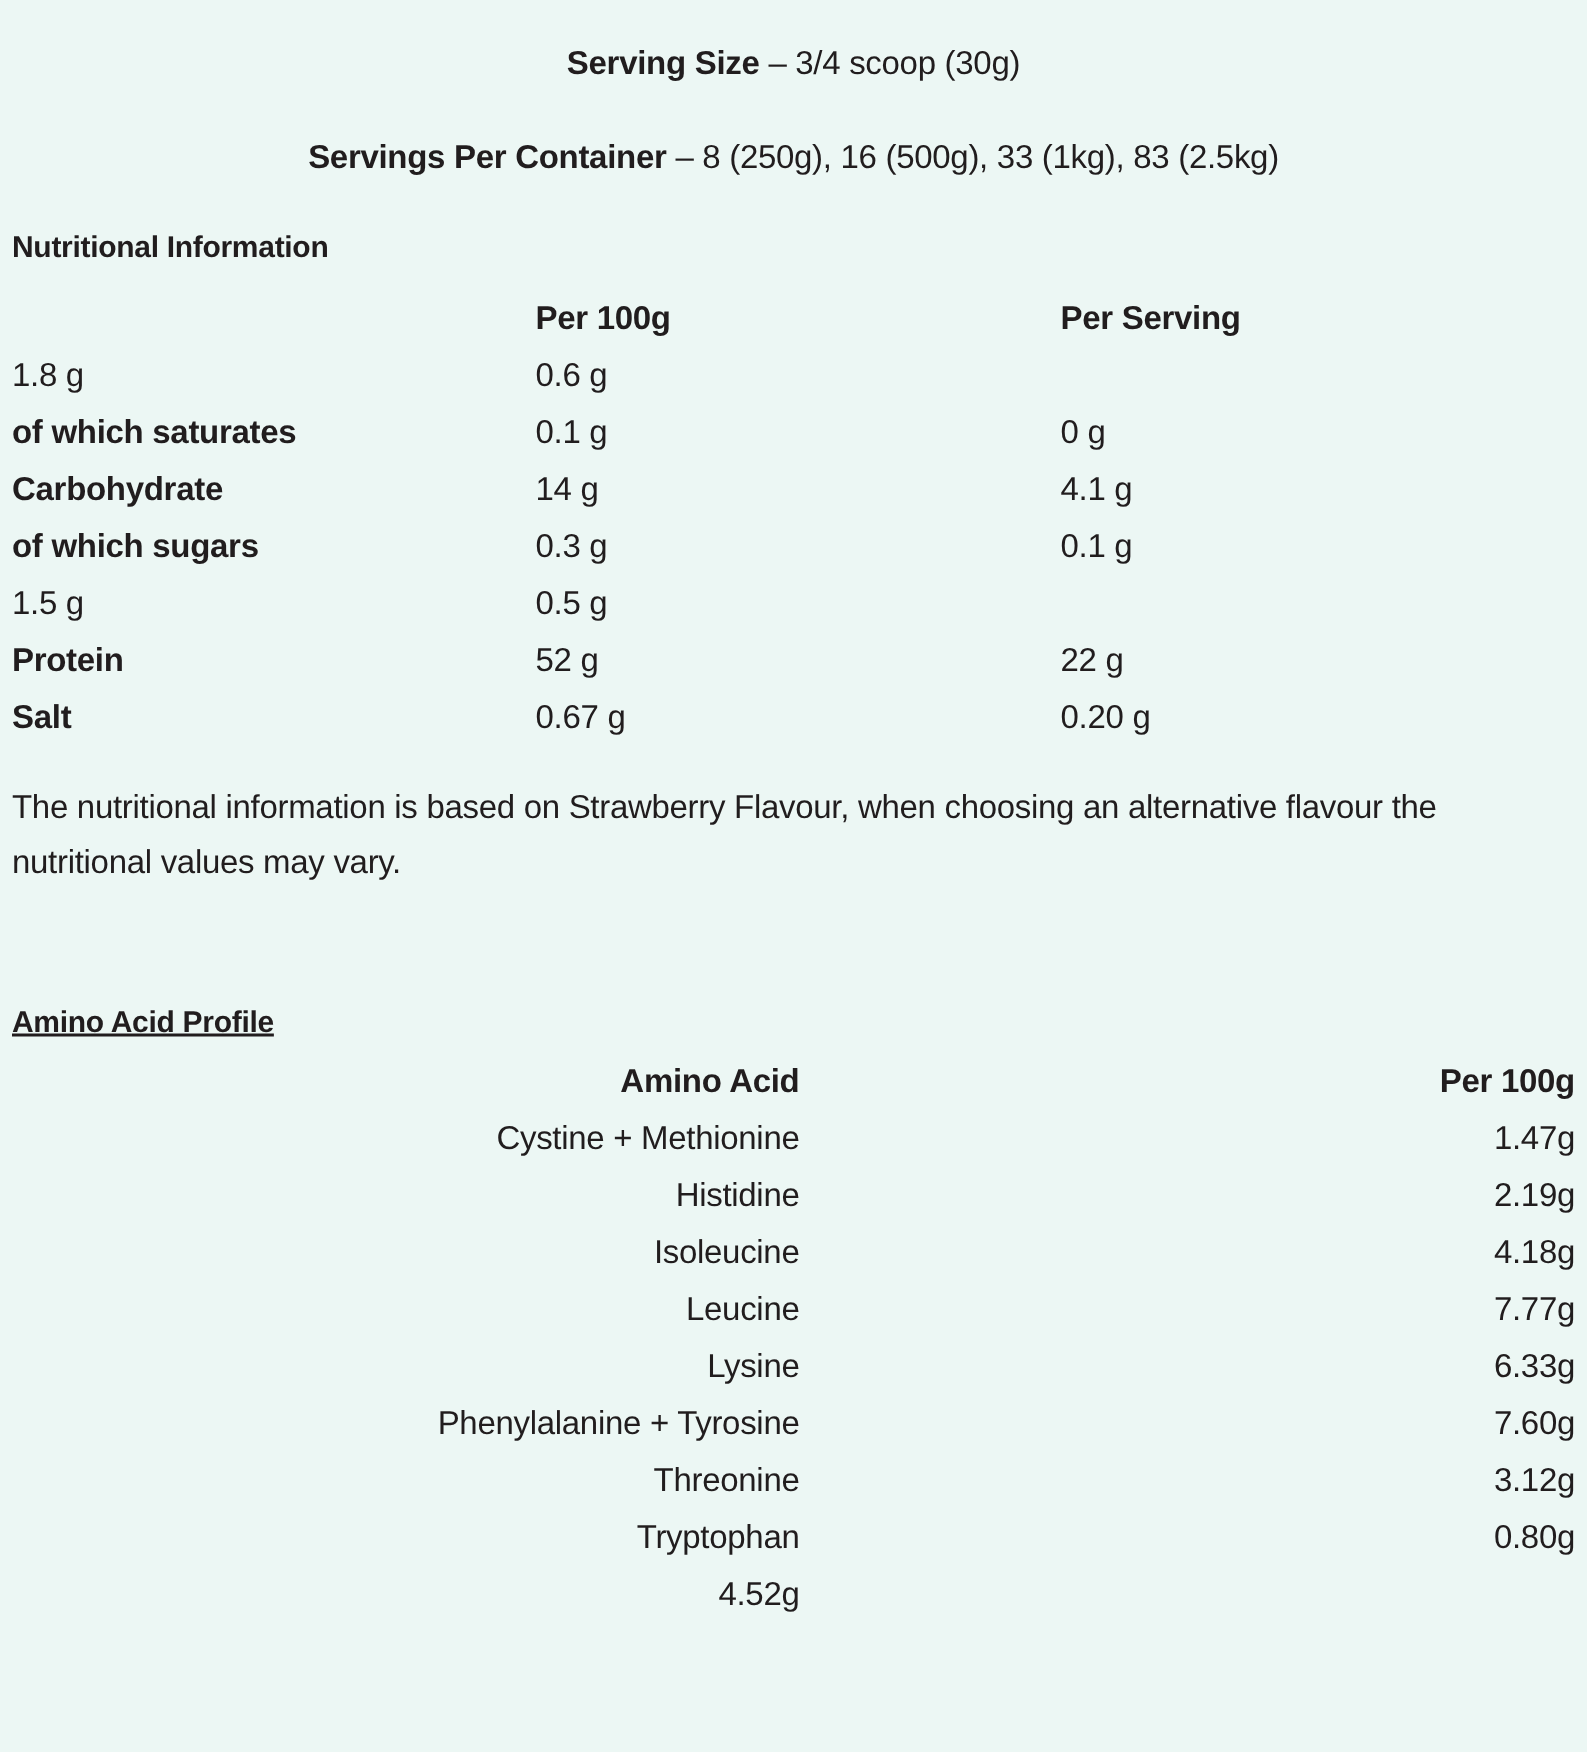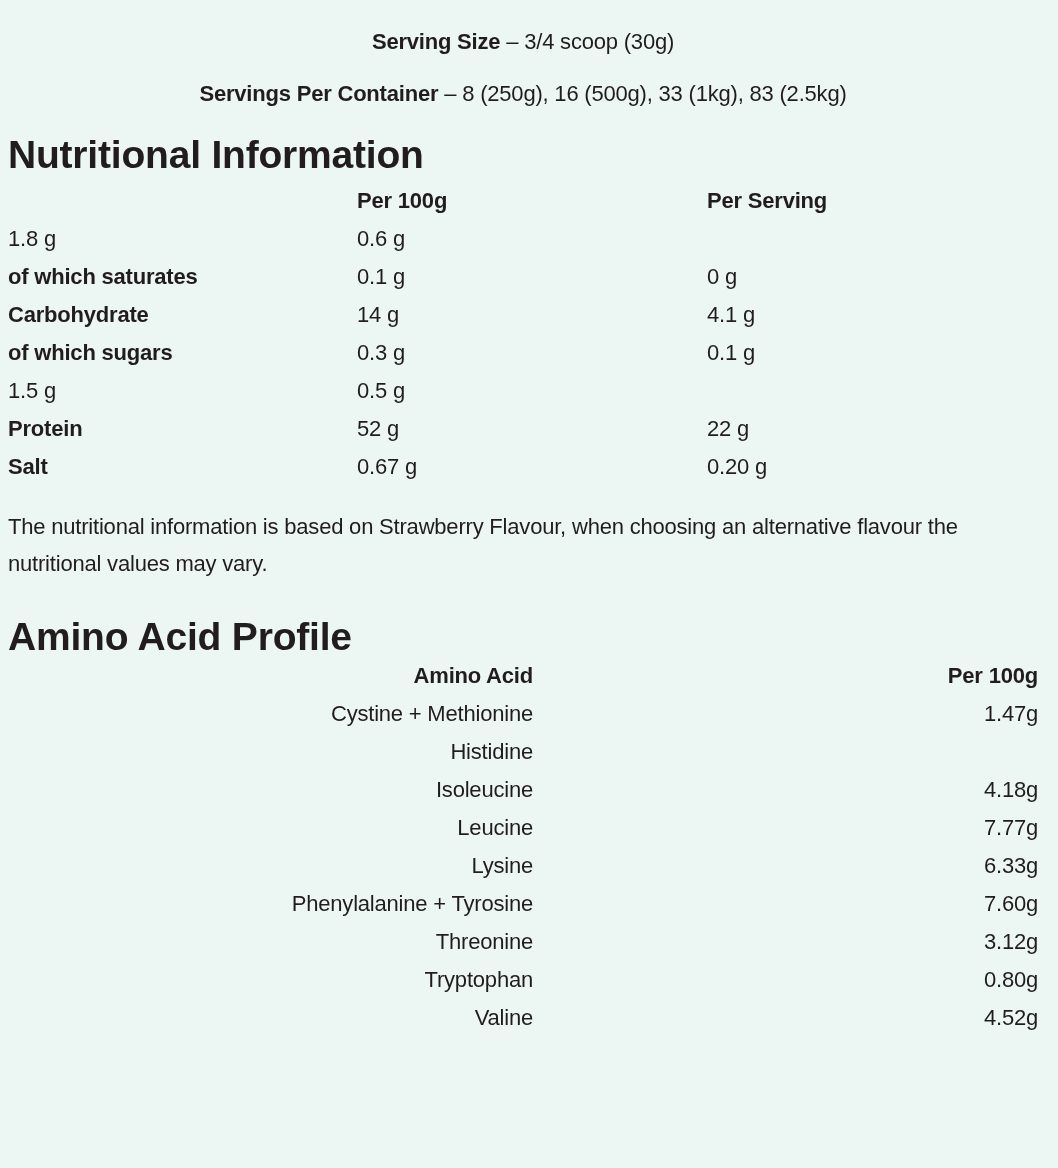--- a/index.html
+++ b/index.html
@@ -6,31 +6,31 @@
   body {
     width: 1058px;
     height: 1168px;
     overflow: hidden;
     background: #ecf7f4;
     color: #211d1e;
     font-family: "Liberation Sans", sans-serif;
     font-size: 22px;
     letter-spacing: -0.2px;
   }
-  .wrap { padding: 29px 20px 0 8px; }
+  .wrap { padding: 29px 8px 0 8px; }
   .center-line { text-align: center; }
   .center-line .lbl { font-weight: 700; }
-  .line2 { margin-top: 26px; }
+  .line2 { margin-top: 37px; }
   h2.section-title {
-    font-size: 39px;
+    font-size: 20px;
     line-height: 31px;
     font-weight: 700;
     margin: 32px 0 0 0;
   }
-  h2.amino-title { margin-top: 38px; line-height: 34px; }
+  h2.amino-title { margin-top: 72px; line-height: 34px; text-decoration: underline; }
   .nut-table { margin-top: 12px; }
   .nut-row {
     display: grid;
     grid-template-columns: 349px 350px 1fr;
     line-height: 38px;
   }
   .amino-table { margin-top: 3px; }
   .amino-row {
     display: grid;
     grid-template-columns: 525px 1fr;
@@ -122,20 +122,21 @@
     </div>
     <div>
 
         <div class="amino-row">
           <div>Cystine + Methionine</div>
           <div>1.47g</div>
         </div>
 
         <div class="amino-row">
           <div>Histidine</div>
+          <div>2.19g</div>
         </div>
 
         <div class="amino-row">
           <div>Isoleucine</div>
           <div>4.18g</div>
         </div>
 
         <div class="amino-row">
           <div>Leucine</div>
           <div>7.77g</div>
@@ -155,19 +156,18 @@
           <div>Threonine</div>
           <div>3.12g</div>
         </div>
 
         <div class="amino-row">
           <div>Tryptophan</div>
           <div>0.80g</div>
         </div>
 
         <div class="amino-row">
-          <div>Valine</div>
           <div>4.52g</div>
         </div>
       </div>
   </div>
 
 </div>
 
 </body></html>

